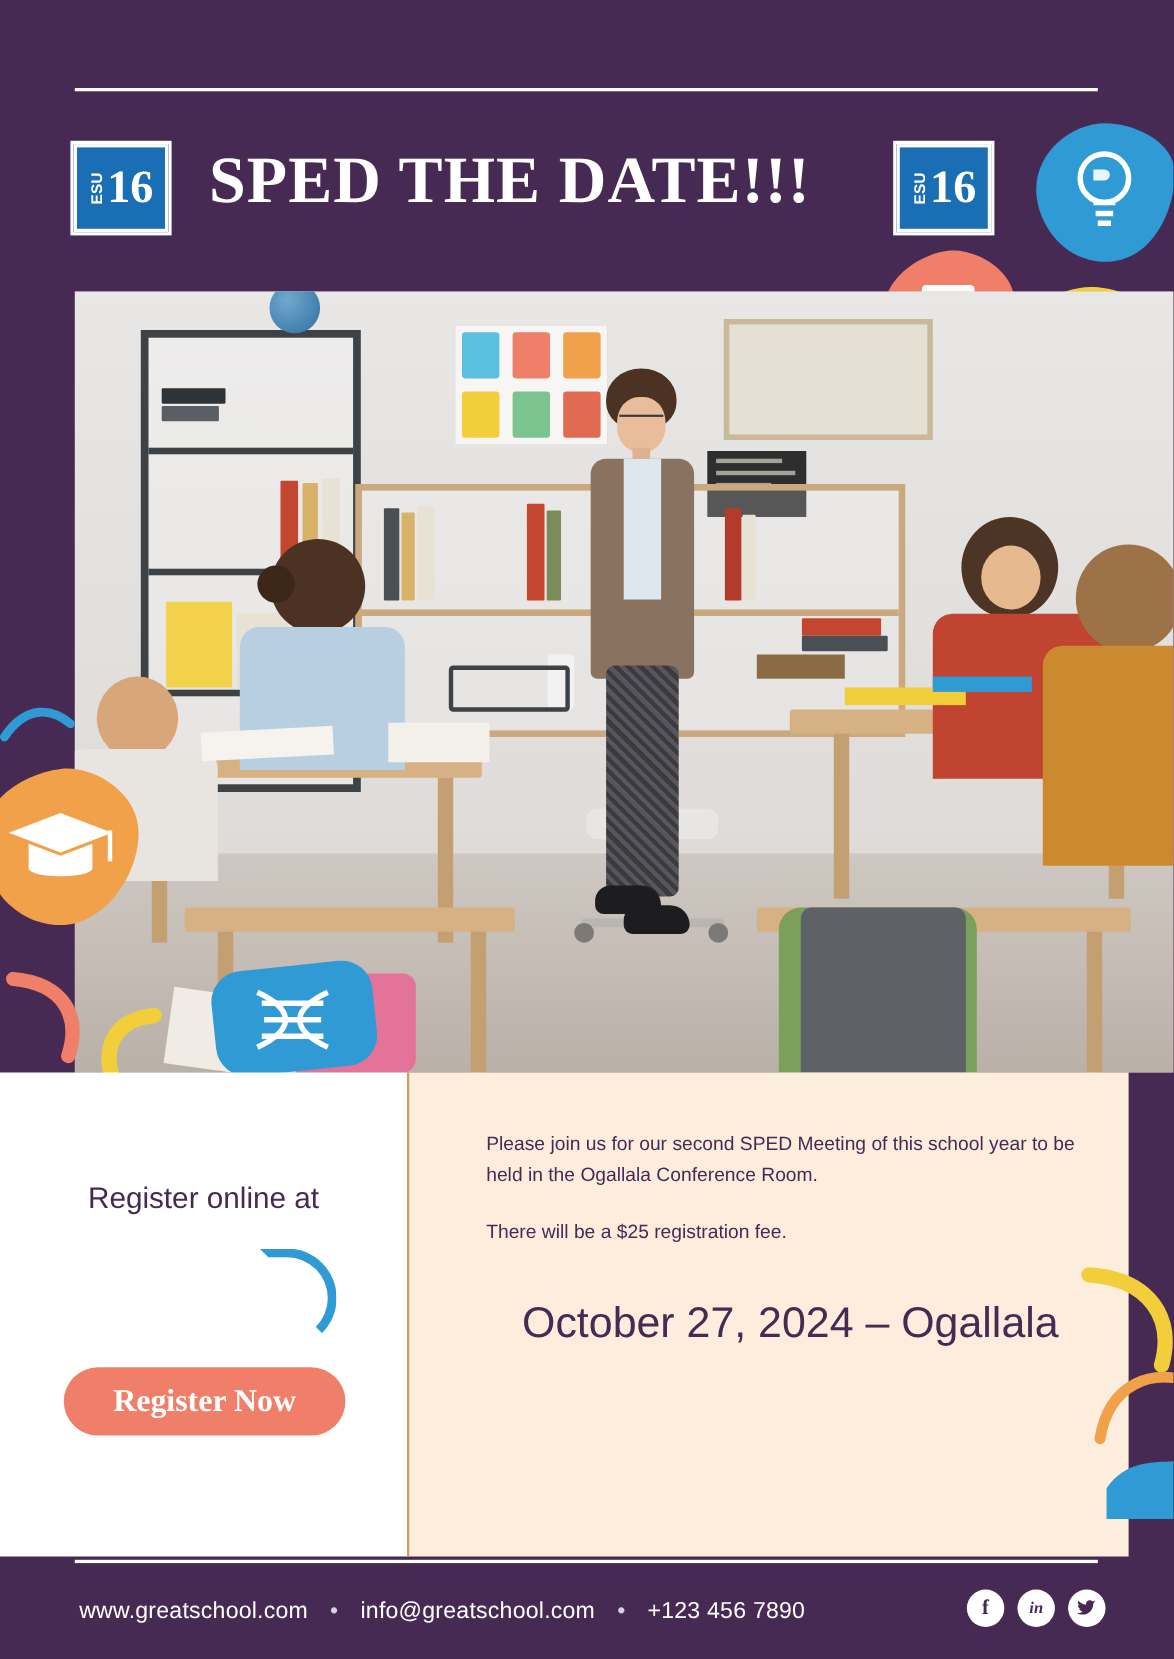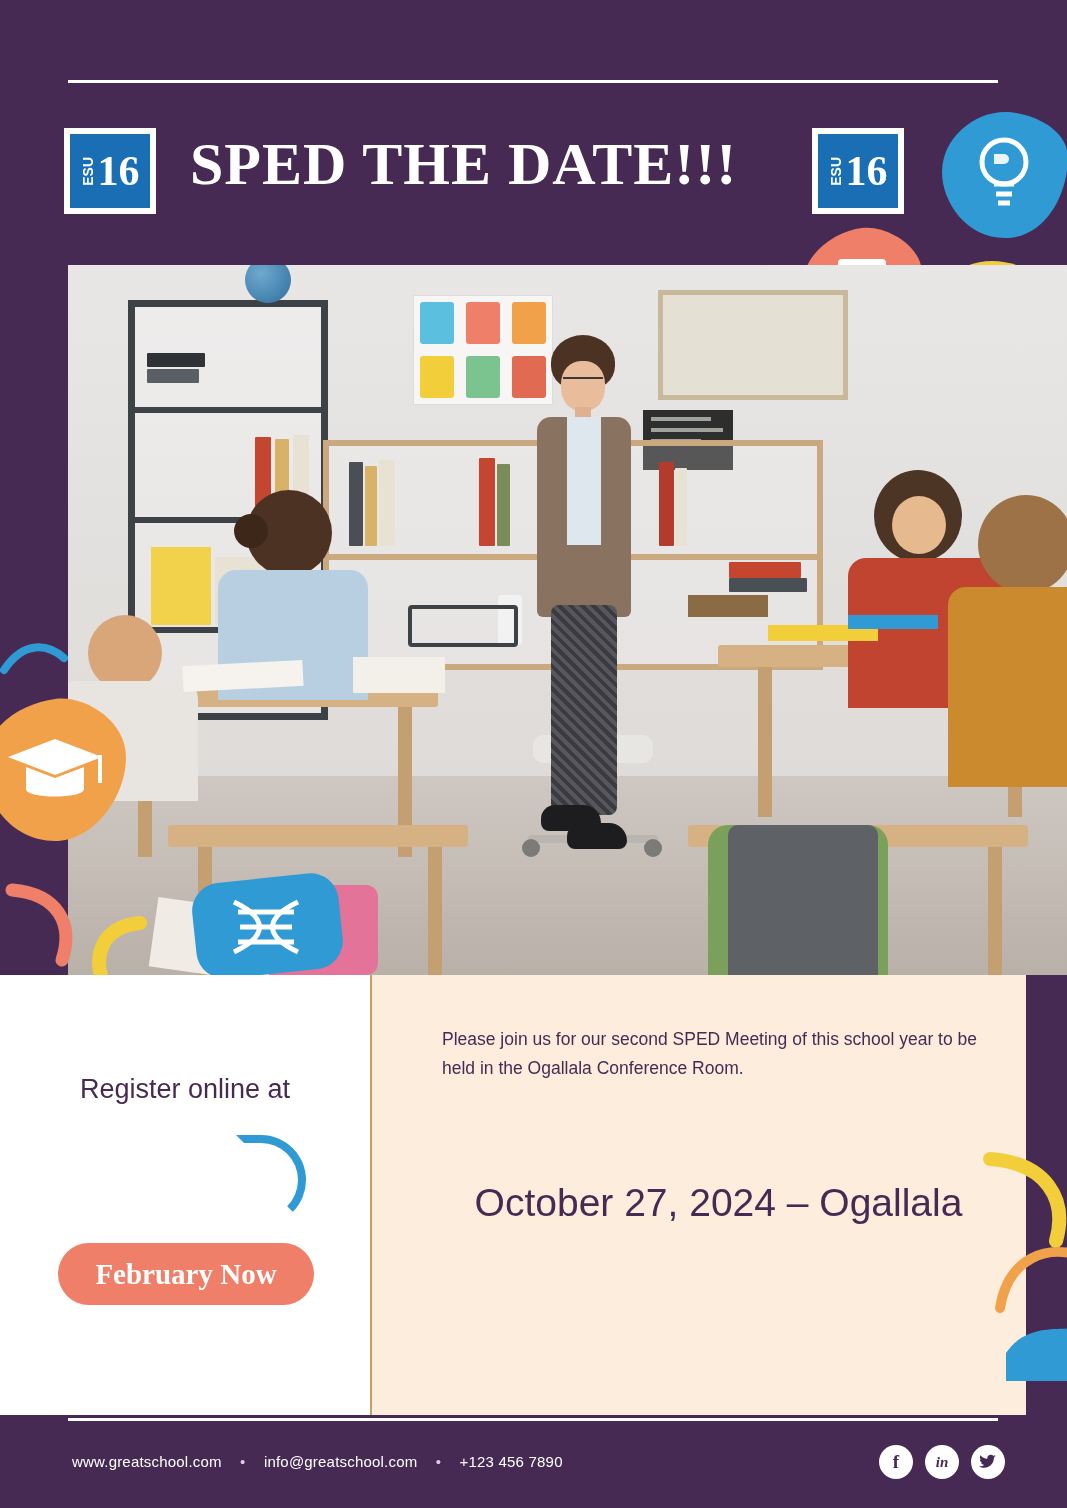--- a/index.html
+++ b/index.html
@@ -219,21 +219,21 @@
   .footer-rule {
     position: absolute; left: 68px; top: 1418px; width: 930px; height: 3px;
     background: #ffffff;
   }
   .footer {
     position: absolute; left: 0; top: 1435px; width: 1067px; height: 60px;
   }
   .footer-info {
     position: absolute; left: 72px; top: 18px;
     color: #ffffff;
-    font-size: 15px;
+    font-size: 21px;
     letter-spacing: 0.2px;
   }
   .footer-info .sep { padding: 0 14px; color: #d8cfe0; }
   .socials {
     position: absolute; right: 62px; top: 10px;
     display: flex; gap: 12px;
   }
   .social {
     width: 34px; height: 34px; border-radius: 50%;
     background: #ffffff;
@@ -449,26 +449,27 @@
     <svg width="70" height="60" viewBox="0 0 70 60">
       <path d="M4 40 C24 10 48 14 64 28" stroke="#2f9ad4" stroke-width="8" fill="none" stroke-linecap="round"></path>
     </svg>
   </div>
 
   <div class="left-panel">
     <div class="register-text">
       <div>Register online at</div>
     </div>
     <div class="blue-arc"></div>
-    <button class="register-btn">February Now</button>
+    <button class="register-btn">Register Now</button>
   </div>
 
   <div class="right-panel">
     <div class="body-copy">
       <p>Please join us for our second SPED Meeting of this school year to be held in the Ogallala Conference Room.</p>
+      <p>There will be a $25 registration fee.</p>
     </div>
     <div class="event-line">
       <div>October 27, 2024 – Ogallala</div>
     </div>
 
     <div class="blob" style="left:600px; top:170px;">
       <svg width="110" height="110" viewBox="0 0 110 110">
         <path d="M20 14 C76 18 98 54 86 96" stroke="#f3ce3b" stroke-width="14" fill="none" stroke-linecap="round"></path>
       </svg>
     </div>

